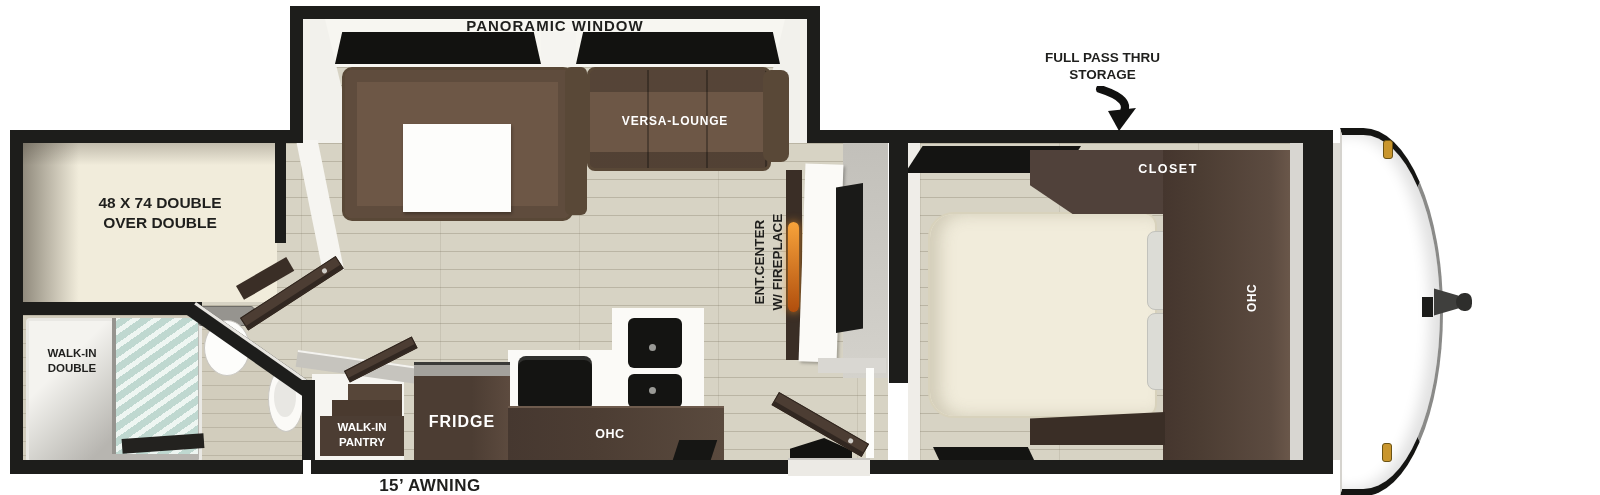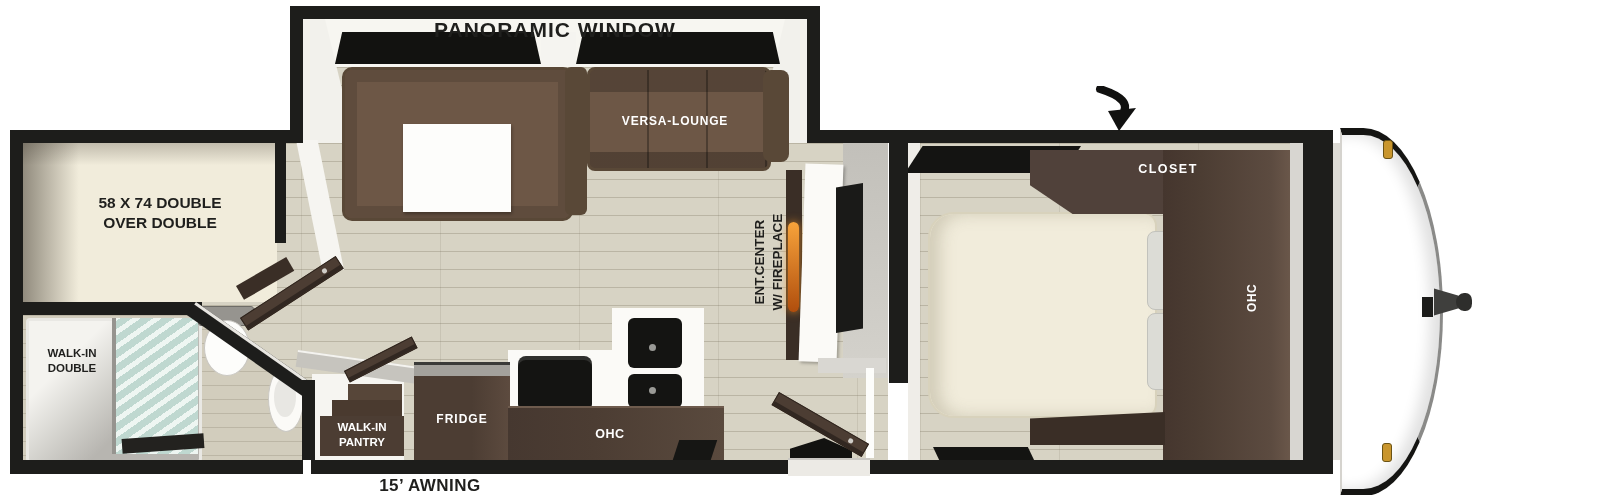--- a/index.html
+++ b/index.html
@@ -181,57 +181,61 @@
   <div class="abs" style="left:1383px;top:140px;width:8px;height:17px;background:var(--amber);
               border:1px solid #6b5315;border-radius:3px;"></div>
   <div class="abs" style="left:1382px;top:443px;width:8px;height:17px;background:var(--amber);
               border:1px solid #6b5315;border-radius:3px;"></div>
   <div class="abs" style="left:1422px;top:297px;width:11px;height:20px;background:#1c1c1a;"></div>
   <div class="abs" style="left:1434px;top:286px;width:24px;height:32px;background:#3f3f3d;
               clip-path:polygon(0 8%,100% 30%,100% 70%,0 92%);"></div>
   <div class="abs" style="left:1456px;top:293px;width:16px;height:18px;background:#2e2e2c;
               border-radius:50% 40% 40% 50%;"></div>
 
-  <div class="label" style="left:380px;top:16px;width:350px;font-size:21px;letter-spacing:1px;">PANORAMIC WINDOW</div>
+  <div class="label" style="left:380px;top:16px;width:350px;font-size:15px;letter-spacing:1px;">PANORAMIC WINDOW</div>
 
   <div class="label label-light" style="left:600px;top:114px;width:150px;font-size:12px;letter-spacing:.8px;">VERSA-LOUNGE</div>
 
   <div class="label" style="left:675px;top:243px;width:190px;height:38px;font-size:13.5px;
               transform:rotate(-90deg);">
     <span class="ln">ENT.CENTER</span>
     <span class="ln">W/ FIREPLACE</span>
   </div>
 
   <div class="label" style="left:60px;top:193px;width:200px;font-size:15.5px;">
-    <span class="ln">58 X 74 DOUBLE</span>
+    <span class="ln">48 X 74 DOUBLE</span>
     <span class="ln">OVER DOUBLE</span>
   </div>
 
   <div class="label" style="left:30px;top:346px;width:84px;font-size:11.5px;">
     <span class="ln">WALK-IN</span>
     <span class="ln">DOUBLE</span>
   </div>
 
   <div class="label label-light" style="left:320px;top:420px;width:84px;font-size:11.5px;">
     <span class="ln">WALK-IN</span>
     <span class="ln">PANTRY</span>
   </div>
 
-  <div class="label label-light" style="left:414px;top:412px;width:96px;font-size:12px;letter-spacing:1px;">FRIDGE</div>
+  <div class="label label-light" style="left:414px;top:412px;width:96px;font-size:16px;letter-spacing:1px;">FRIDGE</div>
 
   <div class="label label-light" style="left:540px;top:426px;width:140px;font-size:12.5px;letter-spacing:.5px;">OHC</div>
 
   <div class="label" style="left:950px;top:285px;width:180px;font-size:16px;">
   </div>
 
   <div class="label label-light" style="left:1098px;top:161px;width:140px;font-size:12.5px;letter-spacing:1.5px;">CLOSET</div>
 
   <div class="label label-light" style="left:1223px;top:290px;width:60px;font-size:12px;letter-spacing:.5px;
               transform:rotate(-90deg);">OHC</div>
 
+  <div class="label" style="left:1015px;top:50px;width:175px;font-size:13.5px;line-height:1.25;">
+    <span class="ln">FULL PASS THRU</span>
+    <span class="ln">STORAGE</span>
+  </div>
   <svg class="abs" style="left:1092px;top:86px;" width="52" height="46" viewBox="0 0 52 46">
     <path d="M8 3 C 30 10 38 18 30 29" fill="none" stroke="#111110" stroke-width="8" stroke-linecap="round"></path>
     <polygon points="16,25 44,22 27,45" fill="#111110"></polygon>
   </svg>
 
   <div class="label" style="left:350px;top:475px;width:160px;font-size:17px;letter-spacing:.5px;">15’ AWNING</div>
 
 </div>
 
 </body></html>

